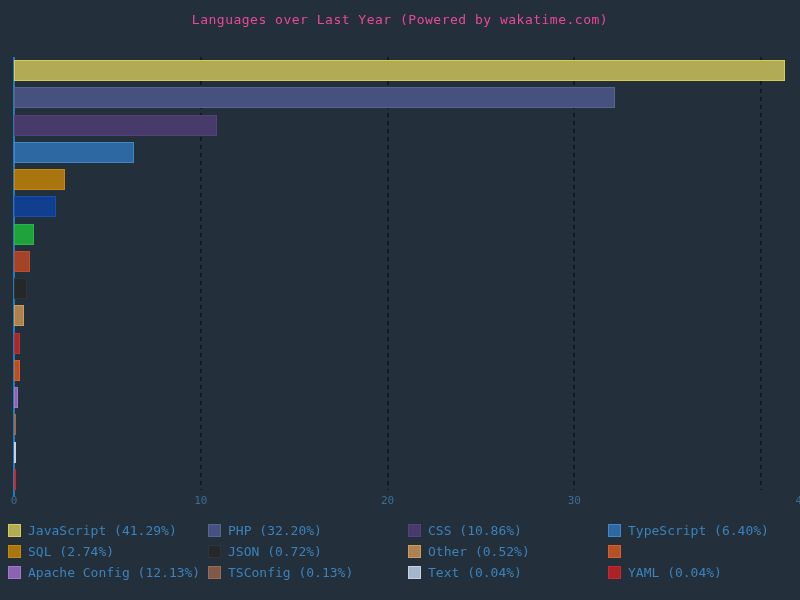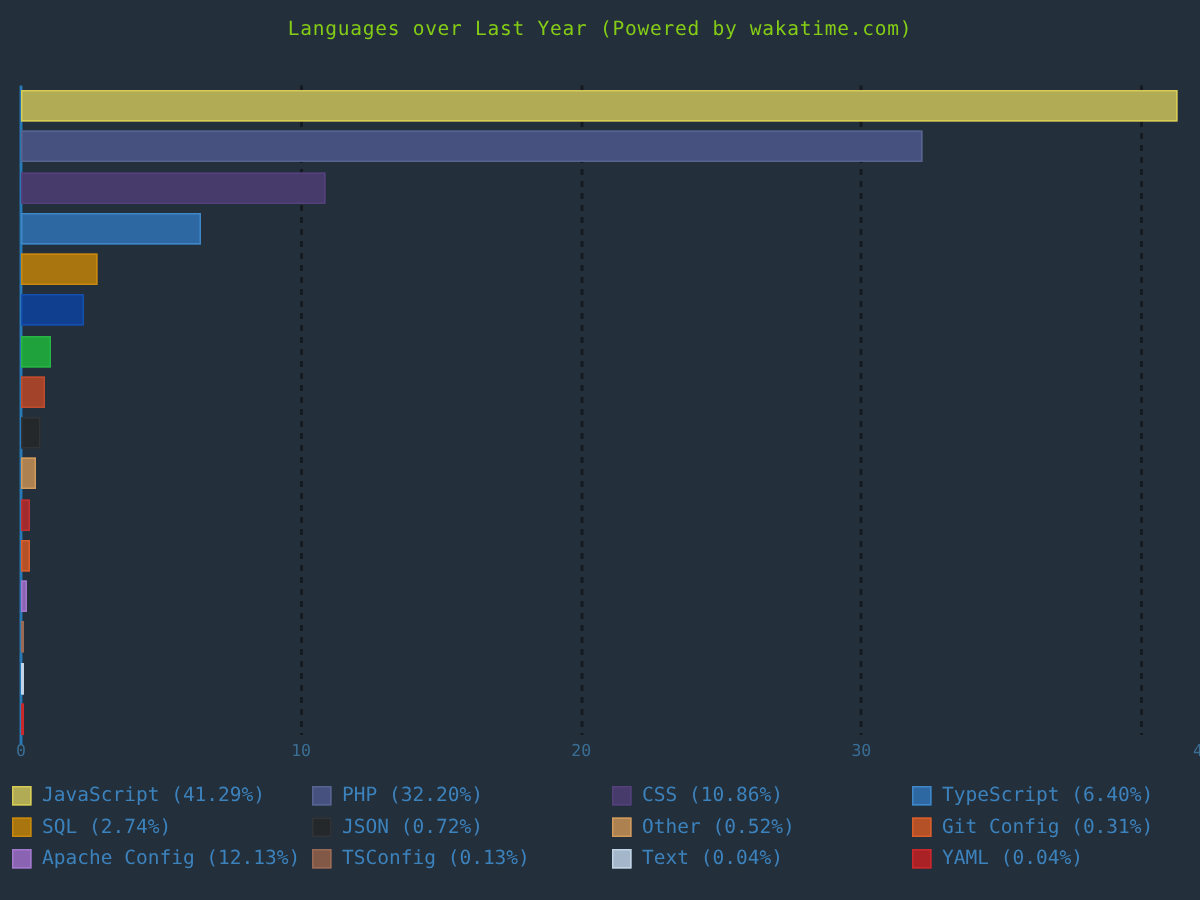--- a/index.html
+++ b/index.html
@@ -8,21 +8,21 @@
     background: #232f3a;
     font-family: "DejaVu Sans Mono", "Liberation Mono", monospace;
     overflow: hidden;
   }
   .canvas { position: relative; width: 800px; height: 600px; }
 
   .chart-title {
     position: absolute; top: 12px; left: 0; width: 100%;
     text-align: center;
     font-size: 13px; letter-spacing: 0.5px;
-    color: #84cc16;
+    color: #ec4899;
   }
 
   .plot-area {
     position: absolute; left: 0; top: 57px;
     width: 800px; height: 436px;
   }
   .gridline {
     position: absolute; top: 0; bottom: 3px; width: 2px;
     background: repeating-linear-gradient(
       to bottom, #141a20 0px, #141a20 4px, transparent 4px, transparent 8px);
@@ -152,21 +152,20 @@
       <div class="legend-item">
         <span class="legend-swatch" style="background: rgb(37, 40, 43); border-color: rgb(48, 52, 56);"></span>
         <span class="legend-label">JSON (0.72%)</span>
       </div>
       <div class="legend-item">
         <span class="legend-swatch" style="background: rgb(173, 130, 80); border-color: rgb(207, 154, 92);"></span>
         <span class="legend-label">Other (0.52%)</span>
       </div>
       <div class="legend-item">
         <span class="legend-swatch" style="background: rgb(181, 81, 38); border-color: rgb(216, 95, 43);"></span>
-        <span class="legend-label">Git Config (0.31%)</span>
       </div>
       <div class="legend-item">
         <span class="legend-swatch" style="background: rgb(138, 99, 178); border-color: rgb(162, 120, 205);"></span>
         <span class="legend-label">Apache Config (12.13%)</span>
       </div>
       <div class="legend-item">
         <span class="legend-swatch" style="background: rgb(129, 89, 70); border-color: rgb(153, 106, 85);"></span>
         <span class="legend-label">TSConfig (0.13%)</span>
       </div>
       <div class="legend-item">

